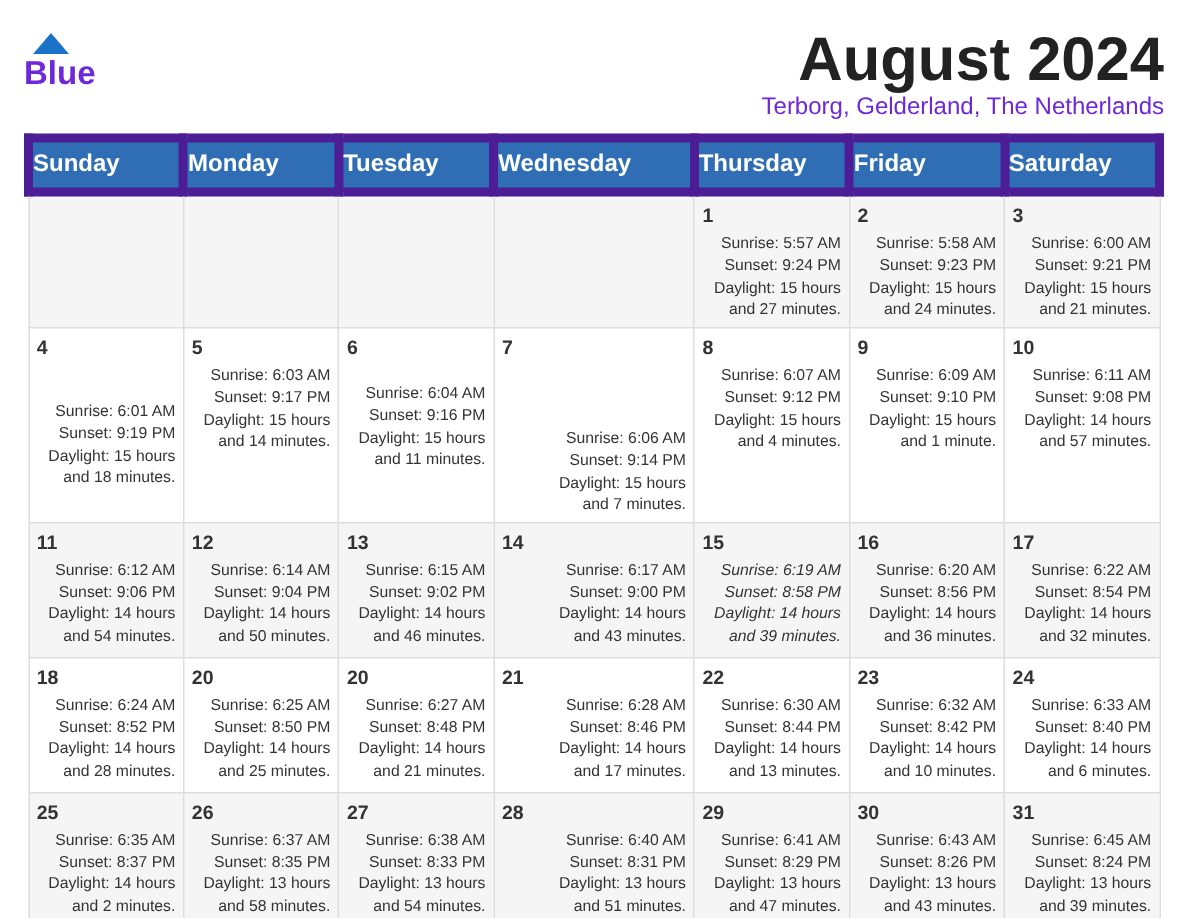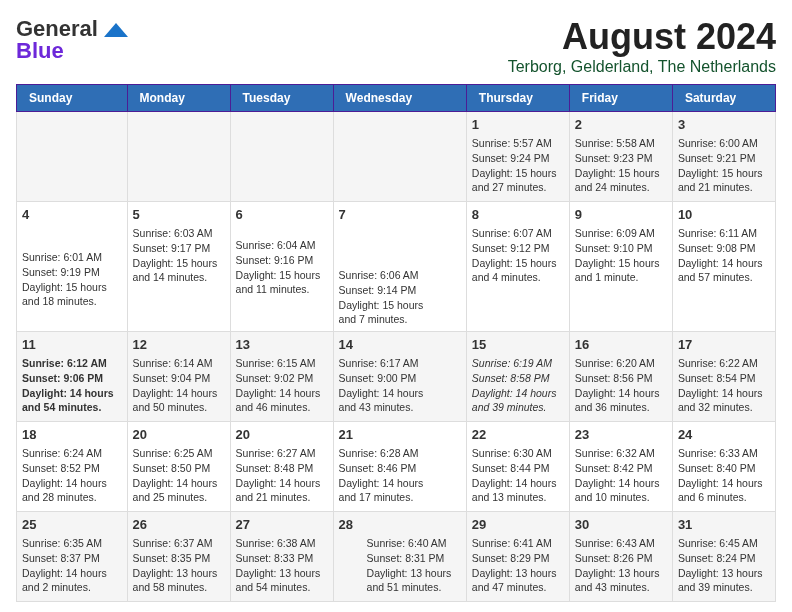--- a/index.html
+++ b/index.html
@@ -22,40 +22,40 @@
       align-items: flex-start;
     }
     .logo-row {
       display: flex;
       align-items: center;
     }
     .title-area {
       text-align: right;
     }
     .main-title {
-      font-size: 36px;
+      font-size: 41px;
       font-weight: bold;
       color: #222;
     }
     .subtitle {
       font-size: 16px;
-      color: #14532d;
+      color: #6d28d9;
     }
     table {
       width: 100%;
       border-collapse: collapse;
       font-size: 11px;
     }
     thead tr th {
       background-color: #2f6eb5;
       color: #fff;
-      padding: 6px 12px;
+      padding: 6px 0;
       text-align: left;
-      font-size: 12px;
-      border: 1px solid #4c1d95;
+      font-size: 16px;
+      border: 6px solid #4c1d95;
     }
     tbody tr td {
       vertical-align: top;
       padding: 4px 5px;
       border: 1px solid #ddd;
       min-height: 70px;
       height: 90px;
       color: #333;
       line-height: 1.4;
     }
@@ -66,32 +66,32 @@
       background-color: #ffffff;
     }
     .day-number {
       font-weight: bold;
       font-size: 13px;
       display: block;
       margin-bottom: 2px;
     }
     .cell-content {
       font-size: 10.5px;
+      text-align: right;
     }
     .empty-cell {
       background-color: #f5f5f5;
     }
   </style>
 </head>
 <body>
 
 <div class="header-area">
   <div class="logo">
     <div class="logo-row">
-      <span style="font-size:22px;font-weight:bold;color:#333;">General</span>
       <svg width="32" height="22" viewBox="0 0 32 22" style="margin-left:2px;margin-top:2px;">
         <polygon points="4,18 16,4 28,18" fill="#1a73c9"></polygon>
         <polygon points="10,18 16,10 22,18" fill="#1a73c9" opacity="0.5"></polygon>
       </svg>
     </div>
     <span style="font-size:22px;font-weight:bold;color:#6d28d9;margin-top:-4px;">Blue</span>
   </div>
   <div class="title-area">
     <div class="main-title">August 2024</div>
     <div class="subtitle">Terborg, Gelderland, The Netherlands</div>
@@ -185,21 +185,21 @@
           <span class="day-number">10</span>
           <div class="cell-content" style="white-space: pre-line;">Sunrise: 6:11 AM
 Sunset: 9:08 PM
 Daylight: 14 hours
 and 57 minutes.</div>
         </td>
       </tr>
       <tr>
         <td>
           <span class="day-number">11</span>
-          <div class="cell-content" style="white-space: pre-line; font-weight: bold;">Sunrise: 6:12 AM
+          <div class="cell-content" style="white-space: pre-line;">Sunrise: 6:12 AM
 Sunset: 9:06 PM
 Daylight: 14 hours
 and 54 minutes.</div>
         </td>
         <td>
           <span class="day-number">12</span>
           <div class="cell-content" style="white-space: pre-line;">Sunrise: 6:14 AM
 Sunset: 9:04 PM
 Daylight: 14 hours
 and 50 minutes.</div>

